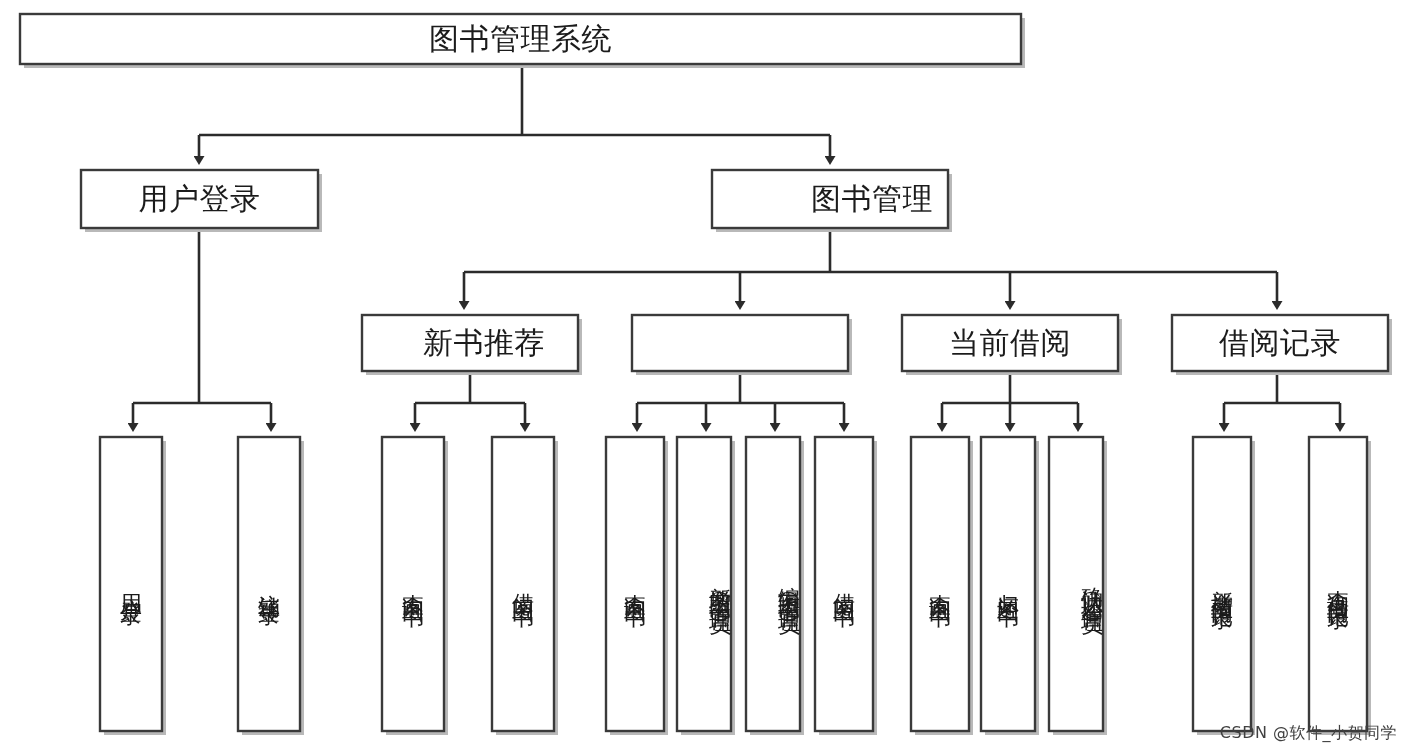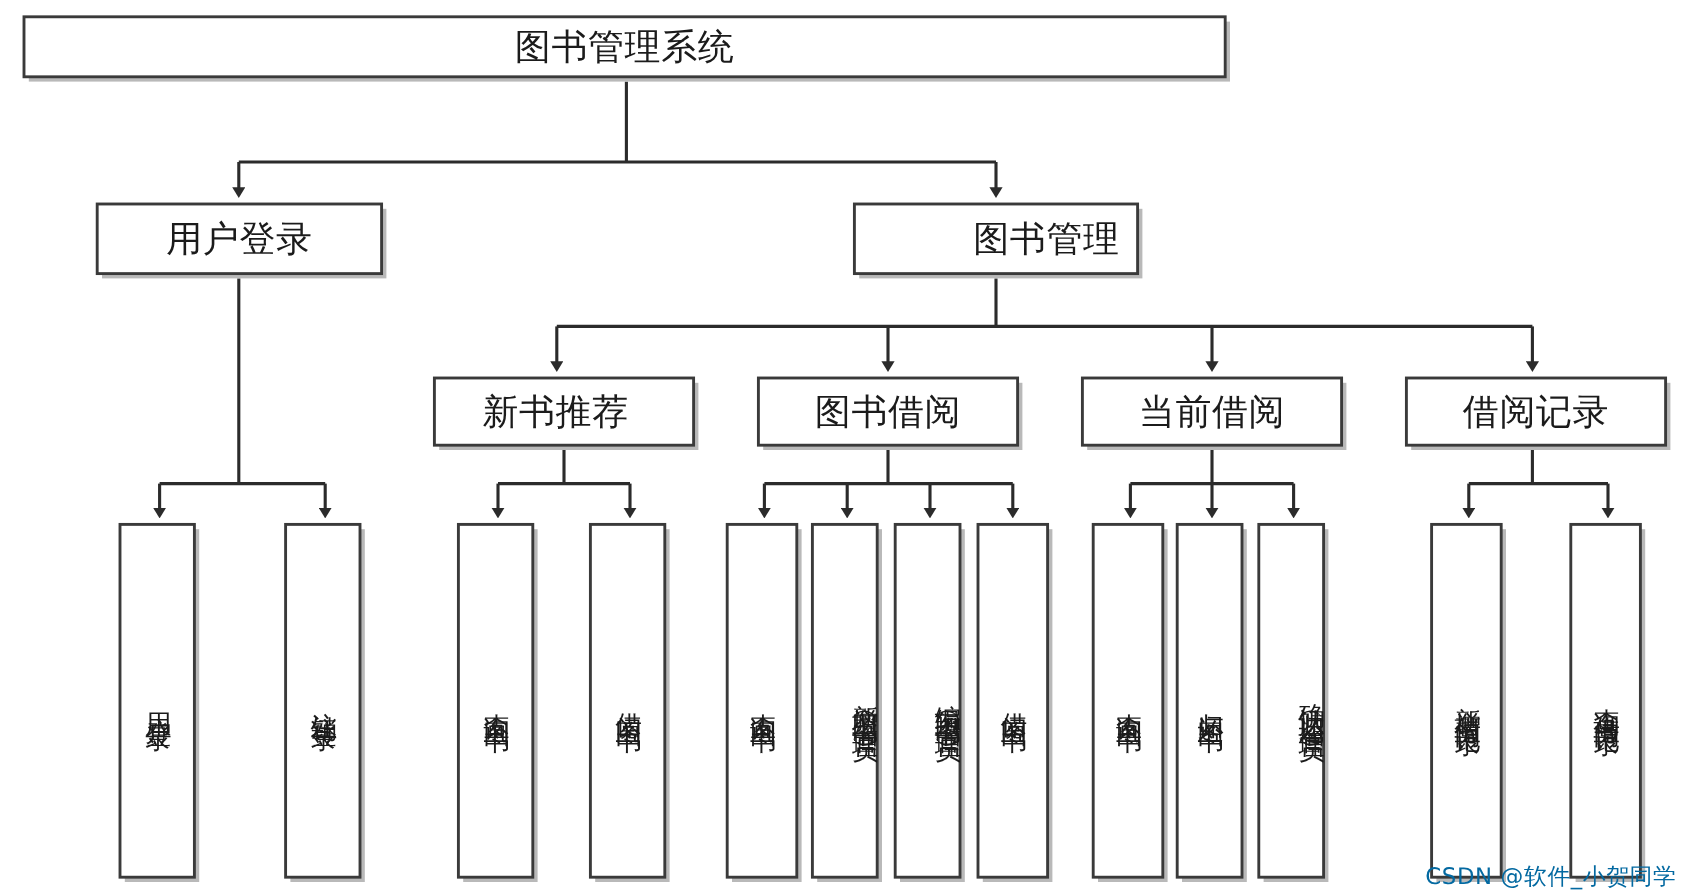--- a/index.html
+++ b/index.html
@@ -68,22 +68,22 @@
     pointer-events: none;
     overflow: hidden;
   }
   .node-label-v.v-center {
     align-items: center;
   }
   .watermark {
     position: absolute;
     right: 8px;
     bottom: 3px;
-    color: #0369a1;
-    font-size: 19px;
+    color: #404040;
+    font-size: 16px;
     letter-spacing: 0.5px;
     white-space: nowrap;
     pointer-events: none;
   }
 </style>
 </head>
 <body>
 
 <div id="diagram-root">
 
@@ -200,23 +200,22 @@
       <rect class="node-rect" x="1309" y="437" width="58" height="294"></rect>
     </g>
   </svg>
 
   <div class="node-label-h" style="left:20px; top:14px; width:1001px; height:50px;">图书管理系统</div>
 
   <div class="node-label-h" style="left:81px; top:170px; width:237px; height:58px;">用户登录</div>
 
   <div class="node-label-h" style="left:712px; top:170px; width:236px; height:58px;padding-left:42px;">图书管理</div>
 
-  <div class="node-label-h" style="left:341px; top:315px; width:244px; height:56px;">新书推荐</div>
-
-  <div class="node-label-h" style="left:632px; top:315px; width:216px; height:56px;">图书借阅</div>
+  <div class="node-label-h" style="left:362px; top:315px; width:244px; height:56px;">新书推荐</div>
+
 
   <div class="node-label-h" style="left:902px; top:315px; width:216px; height:56px;">当前借阅</div>
 
   <div class="node-label-h" style="left:1172px; top:315px; width:216px; height:56px;">借阅记录</div>
 
   <div class="node-label-v v-center" style="left:100px; top:437px; width:62px; height:294px;">用户登录</div>
 
   <div class="node-label-v v-center" style="left:238px; top:437px; width:62px; height:294px;">注销登录</div>
 
   <div class="node-label-v v-center" style="left:382px; top:437px; width:62px; height:294px;">查询图书</div>

